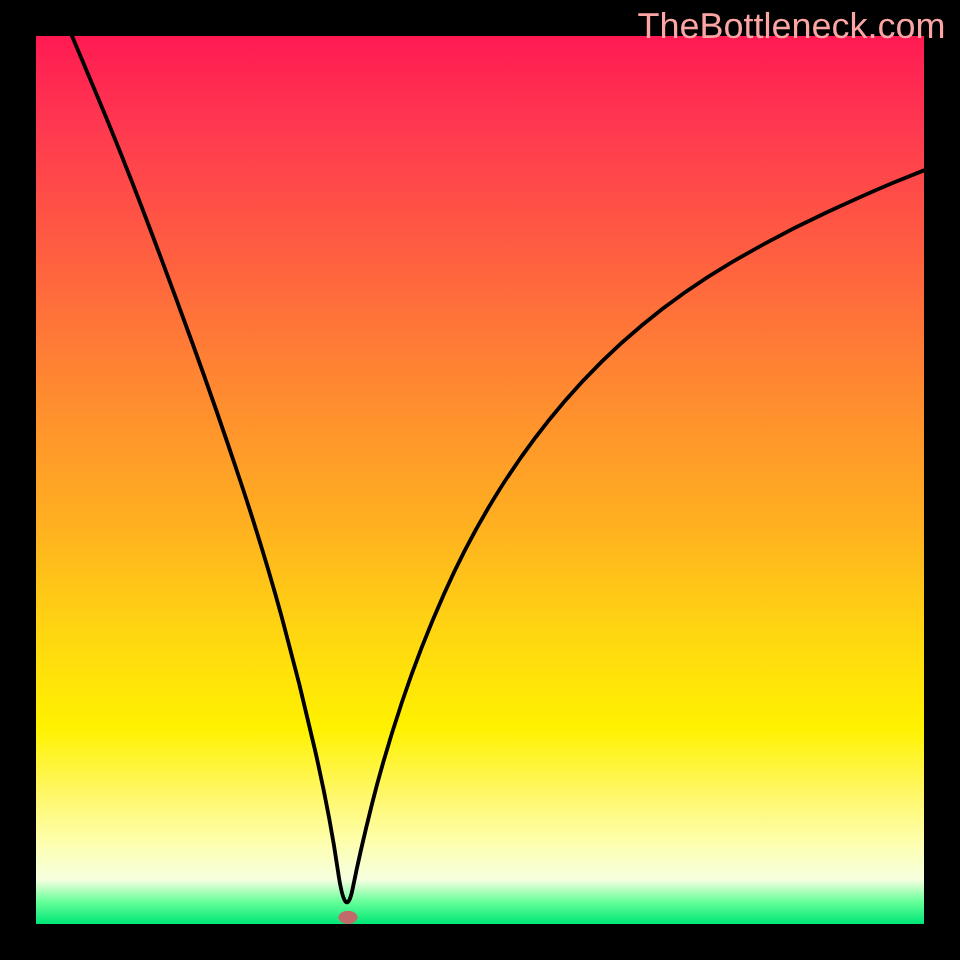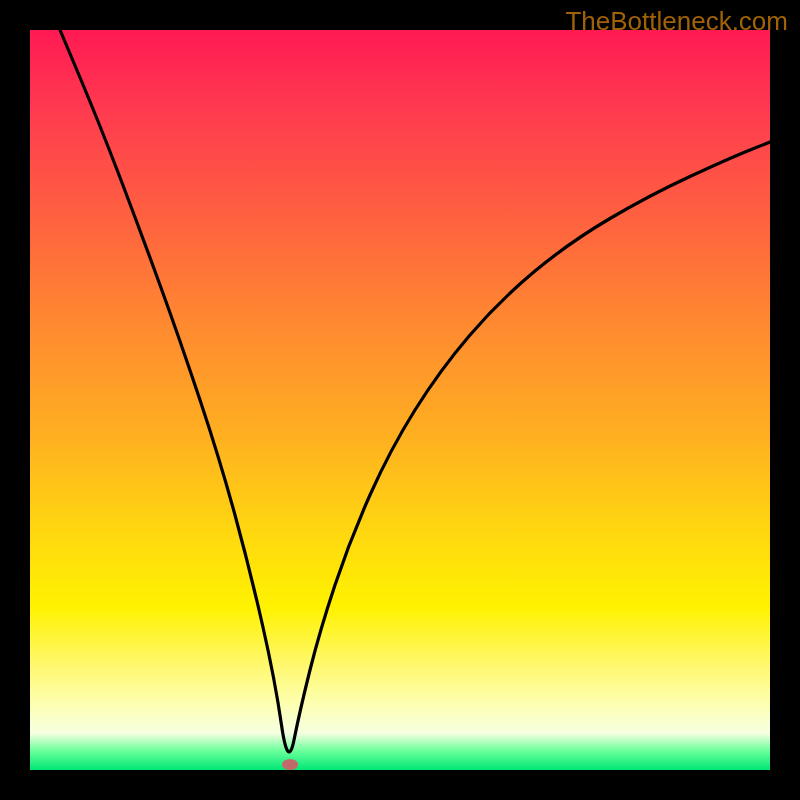--- a/index.html
+++ b/index.html
@@ -12,22 +12,22 @@
   .chart-container {
     position: relative;
     width: 800px;
     height: 800px;
     background: #000;
   }
   .watermark {
     position: absolute;
     top: 6px;
     right: 12px;
-    color: #a16207;
-    font-size: 26px;
+    color: #fca5a5;
+    font-size: 30px;
     font-weight: 500;
     z-index: 10;
   }
   .plot-area {
     position: absolute;
     left: 30px;
     top: 30px;
     width: 740px;
     height: 740px;
     overflow: hidden;

